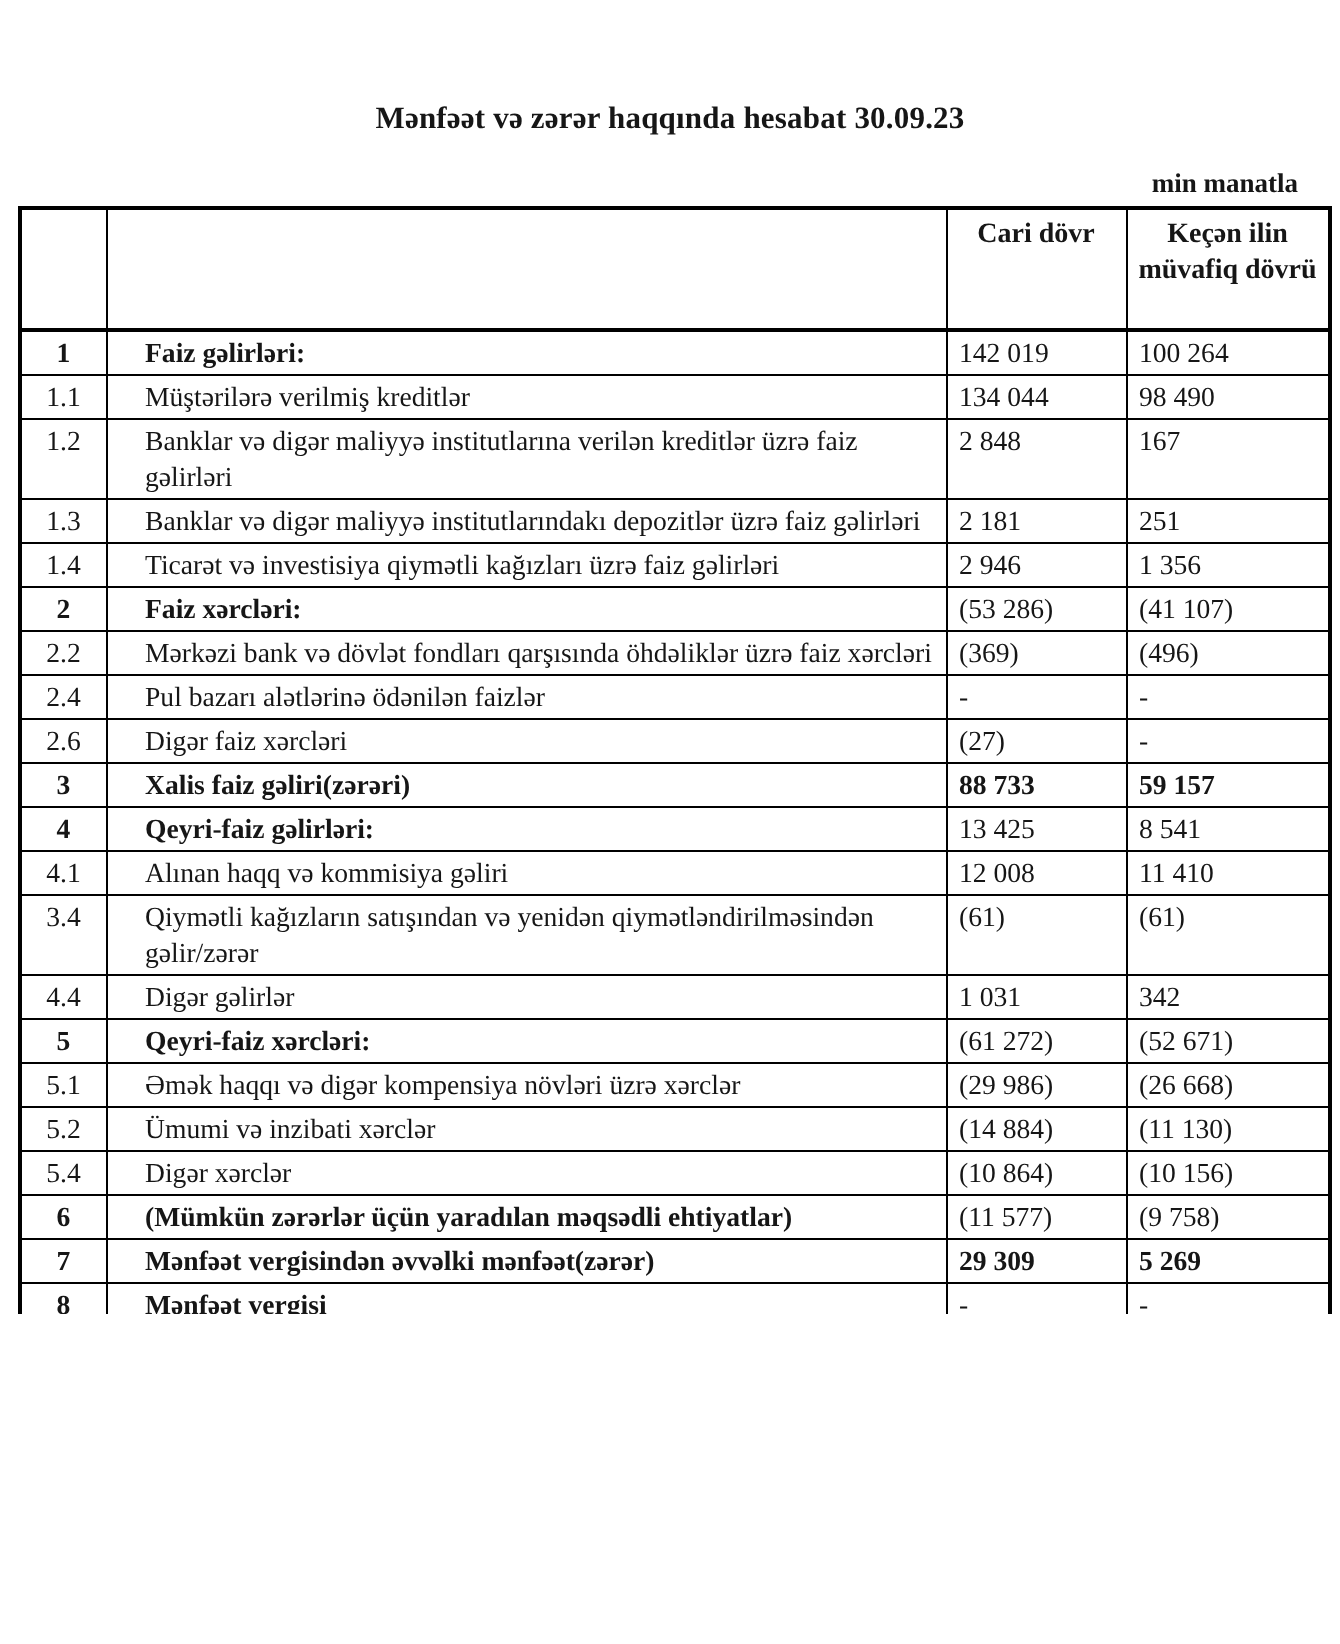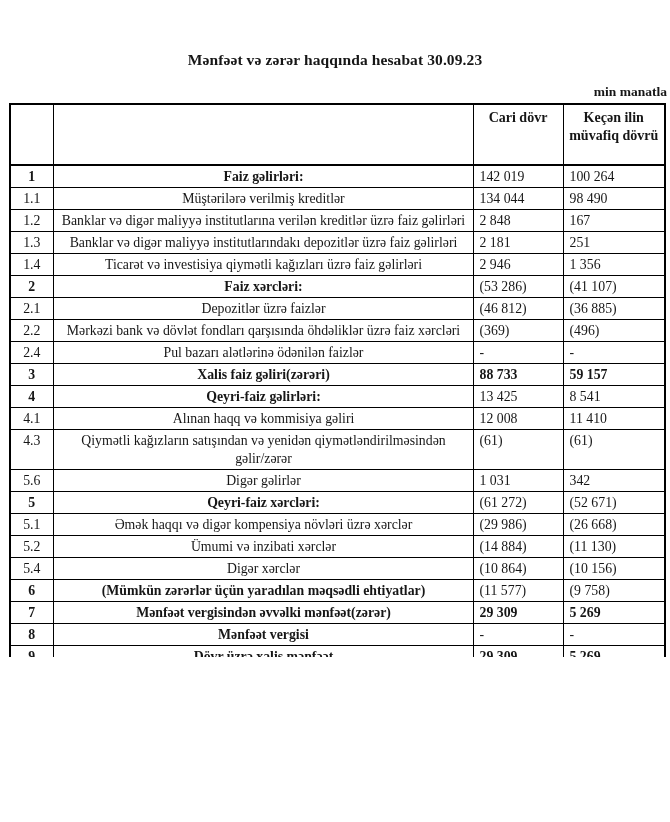--- a/index.html
+++ b/index.html
@@ -18,21 +18,21 @@
     padding-top:11px;
     font-size:15.5px;
     font-weight:bold;
     text-align:center;
     letter-spacing:0.1px;
   }
   .unit-note{
     font-size:13.5px;
     font-weight:bold;
     text-align:right;
-    padding:15px 3px 3px 0;
+    padding:15px 21px 3px 0;
   }
   table.pnl{
     border-collapse:collapse;
     table-layout:fixed;
     margin-left:9px;
     width:655px;
     border:2px solid #000;
     border-bottom-width:3px;
   }
   col.c-no{width:43px;}
@@ -52,21 +52,21 @@
     text-align:center;
     padding:4px 4px 12px 4px;
     line-height:18px;
   }
   .pnl td{
     font-size:13.8px;
     line-height:18px;
     padding:1.5px 6px;
   }
   .pnl td.no{text-align:center;padding:1.5px 2px;}
-  .pnl td.desc{text-align:center;padding-left:7px;}
+  .pnl td.desc{text-align:left;padding-left:19px;}
   .pnl td.val{padding-right:7px;}
   .pnl tr.section td.no,
   .pnl tr.section td.desc{font-weight:bold;}
   .pnl tr.totals td.val{font-weight:bold;}
 </style>
 </head>
 <body>
 
 <div class="page">
   <h1 class="title">Mənfəət və zərər haqqında hesabat 30.09.23</h1>
@@ -117,35 +117,35 @@
           <td class="val">2 946</td>
           <td class="val">1 356</td>
         </tr>
         <tr class="section">
           <td class="no">2</td>
           <td class="desc">Faiz xərcləri:</td>
           <td class="val">(53 286)</td>
           <td class="val">(41 107)</td>
         </tr>
         <tr>
-          <td class="no">2.1</td>
-          <td class="desc">Depozitlər üzrə faizlər</td>
-          <td class="val">(46 812)</td>
-          <td class="val">(36 885)</td>
-        </tr>
-        <tr>
           <td class="no">2.2</td>
           <td class="desc">Mərkəzi bank və dövlət fondları qarşısında öhdəliklər üzrə faiz xərcləri</td>
           <td class="val">(369)</td>
           <td class="val">(496)</td>
         </tr>
         <tr>
           <td class="no">2.4</td>
           <td class="desc">Pul bazarı alətlərinə ödənilən faizlər</td>
           <td class="val">-</td>
+          <td class="val">-</td>
+        </tr>
+        <tr>
+          <td class="no">2.6</td>
+          <td class="desc">Digər faiz xərcləri</td>
+          <td class="val">(27)</td>
           <td class="val">-</td>
         </tr>
         <tr class="section totals">
           <td class="no">3</td>
           <td class="desc">Xalis faiz gəliri(zərəri)</td>
           <td class="val">88 733</td>
           <td class="val">59 157</td>
         </tr>
         <tr class="section">
           <td class="no">4</td>
@@ -153,27 +153,27 @@
           <td class="val">13 425</td>
           <td class="val">8 541</td>
         </tr>
         <tr>
           <td class="no">4.1</td>
           <td class="desc">Alınan haqq və kommisiya gəliri</td>
           <td class="val">12 008</td>
           <td class="val">11 410</td>
         </tr>
         <tr>
-          <td class="no">4.3</td>
+          <td class="no">3.4</td>
           <td class="desc">Qiymətli kağızların satışından və yenidən qiymətləndirilməsindən gəlir/zərər</td>
           <td class="val">(61)</td>
           <td class="val">(61)</td>
         </tr>
         <tr>
-          <td class="no">5.6</td>
+          <td class="no">4.4</td>
           <td class="desc">Digər gəlirlər</td>
           <td class="val">1 031</td>
           <td class="val">342</td>
         </tr>
         <tr class="section">
           <td class="no">5</td>
           <td class="desc">Qeyri-faiz xərcləri:</td>
           <td class="val">(61 272)</td>
           <td class="val">(52 671)</td>
         </tr>

